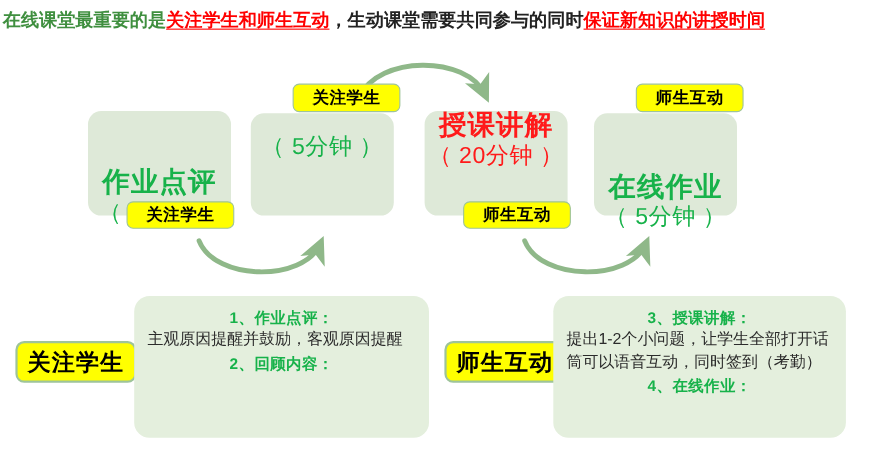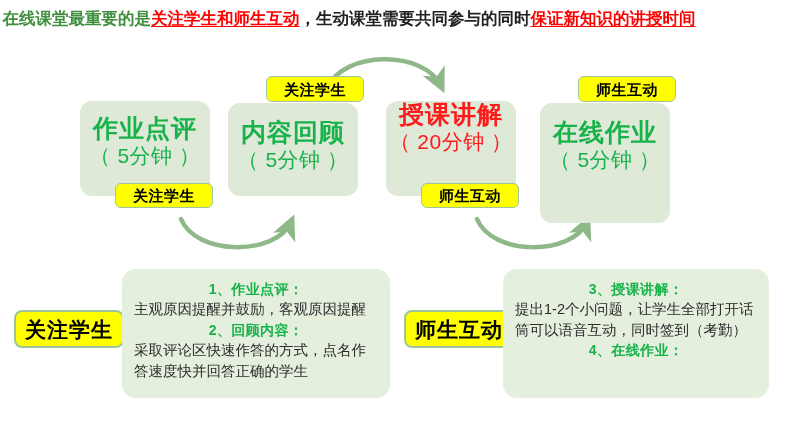--- a/index.html
+++ b/index.html
@@ -40,21 +40,21 @@
     border-radius: 12px;
     box-sizing: border-box;
     text-align: center;
   }
   .stage-title {
     font-size: 25px;
     font-weight: bold;
     line-height: 1.05;
     letter-spacing: 1px;
   }
-  .stage-title.green { color: #17b24a; }
+  .stage-title.green { color: #17b24a; margin-top: 38px; }
   .stage-title.red   { color: #ff1a1a; }
   .stage-time {
     font-size: 21px;
     line-height: 1.3;
     margin-top: 1px;
     letter-spacing: 0.5px;
   }
   .stage-time.green { color: #17b24a; }
   .stage-time.red   { color: #ff1a1a; }
 
@@ -136,49 +136,44 @@
   <path d="M477,219 C492,256 572,256 587,222" fill="none" stroke="#8fb889" stroke-width="4.5" stroke-linecap="round" marker-end="url(#ah)"></path>
 </svg>
 
 <div class="stage-box" style="left:80px; top:101px; width:130px; height:95px; padding-top:14px;">
   <div class="stage-title green">作业点评</div>
   <div class="stage-time green">（ 5分钟 ）</div>
 </div>
 <div class="badge" style="left:115px; top:183px; width:98px; height:25px;">关注学生</div>
 
 <div class="stage-box" style="left:228px; top:103px; width:130px; height:93px; padding-top:16px;">
-  <div class="stage-title green">内容回顾</div>
   <div class="stage-time green">（ 5分钟 ）</div>
 </div>
 <div class="badge" style="left:266px; top:76px; width:98px; height:26px;">关注学生</div>
 
 <div class="stage-box" style="left:386px; top:101px; width:130px; height:95px; ">
   <div class="stage-title red">授课讲解</div>
   <div class="stage-time red">（ 20分钟 ）</div>
 </div>
 <div class="badge" style="left:421px; top:183px; width:98px; height:25px;">师生互动</div>
 
-<div class="stage-box" style="left:540px; top:103px; width:130px; height:120px; padding-top:16px;">
+<div class="stage-box" style="left:540px; top:103px; width:130px; height:93px; padding-top:16px;">
   <div class="stage-title green">在线作业</div>
   <div class="stage-time green">（ 5分钟 ）</div>
 </div>
 <div class="badge" style="left:578px; top:76px; width:98px; height:26px;">师生互动</div>
 
 <div class="badge big" style="left:14px; top:310px; width:110px; height:38px;">关注学生</div>
 
 <div class="detail-panel" style="left:122px; top:269px; width:268px; height:129px;">
   <div class="detail-heading">1、作业点评：</div>
   <div class="detail-body">
     <div>主观原因提醒并鼓励，客观原因提醒</div>
   </div>
   <div class="detail-heading">2、回顾内容：</div>
-  <div class="detail-body">
-    <div>采取评论区快速作答的方式，点名作</div>
-    <div>答速度快并回答正确的学生</div>
-  </div>
 </div>
 
 <div class="badge big" style="left:404px; top:310px; width:110px; height:38px;">师生互动</div>
 
 <div class="detail-panel" style="left:472px; top:269px; width:266px; height:129px;margin-left:31px;">
   <div class="detail-heading">3、授课讲解：</div>
   <div class="detail-body">
     <div>提出1-2个小问题，让学生全部打开话</div>
     <div>筒可以语音互动，同时签到（考勤）</div>
   </div>

